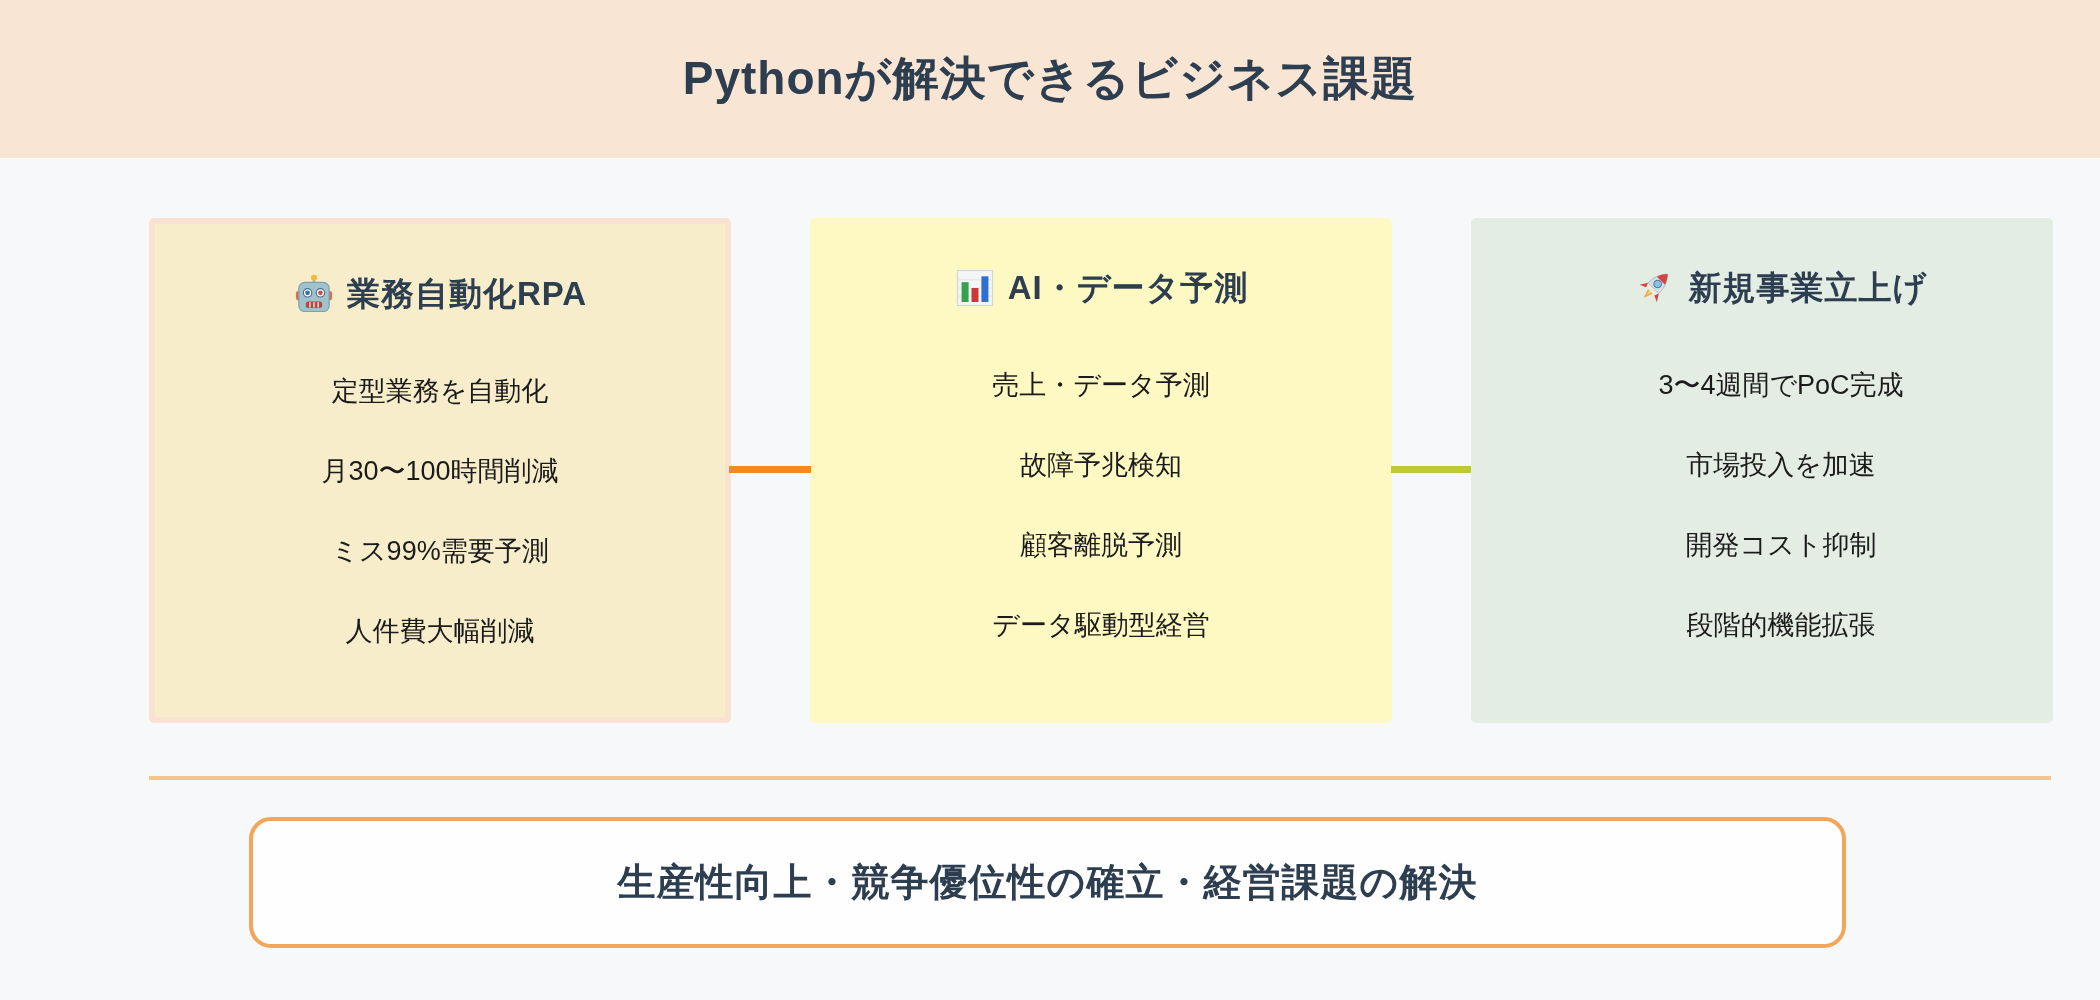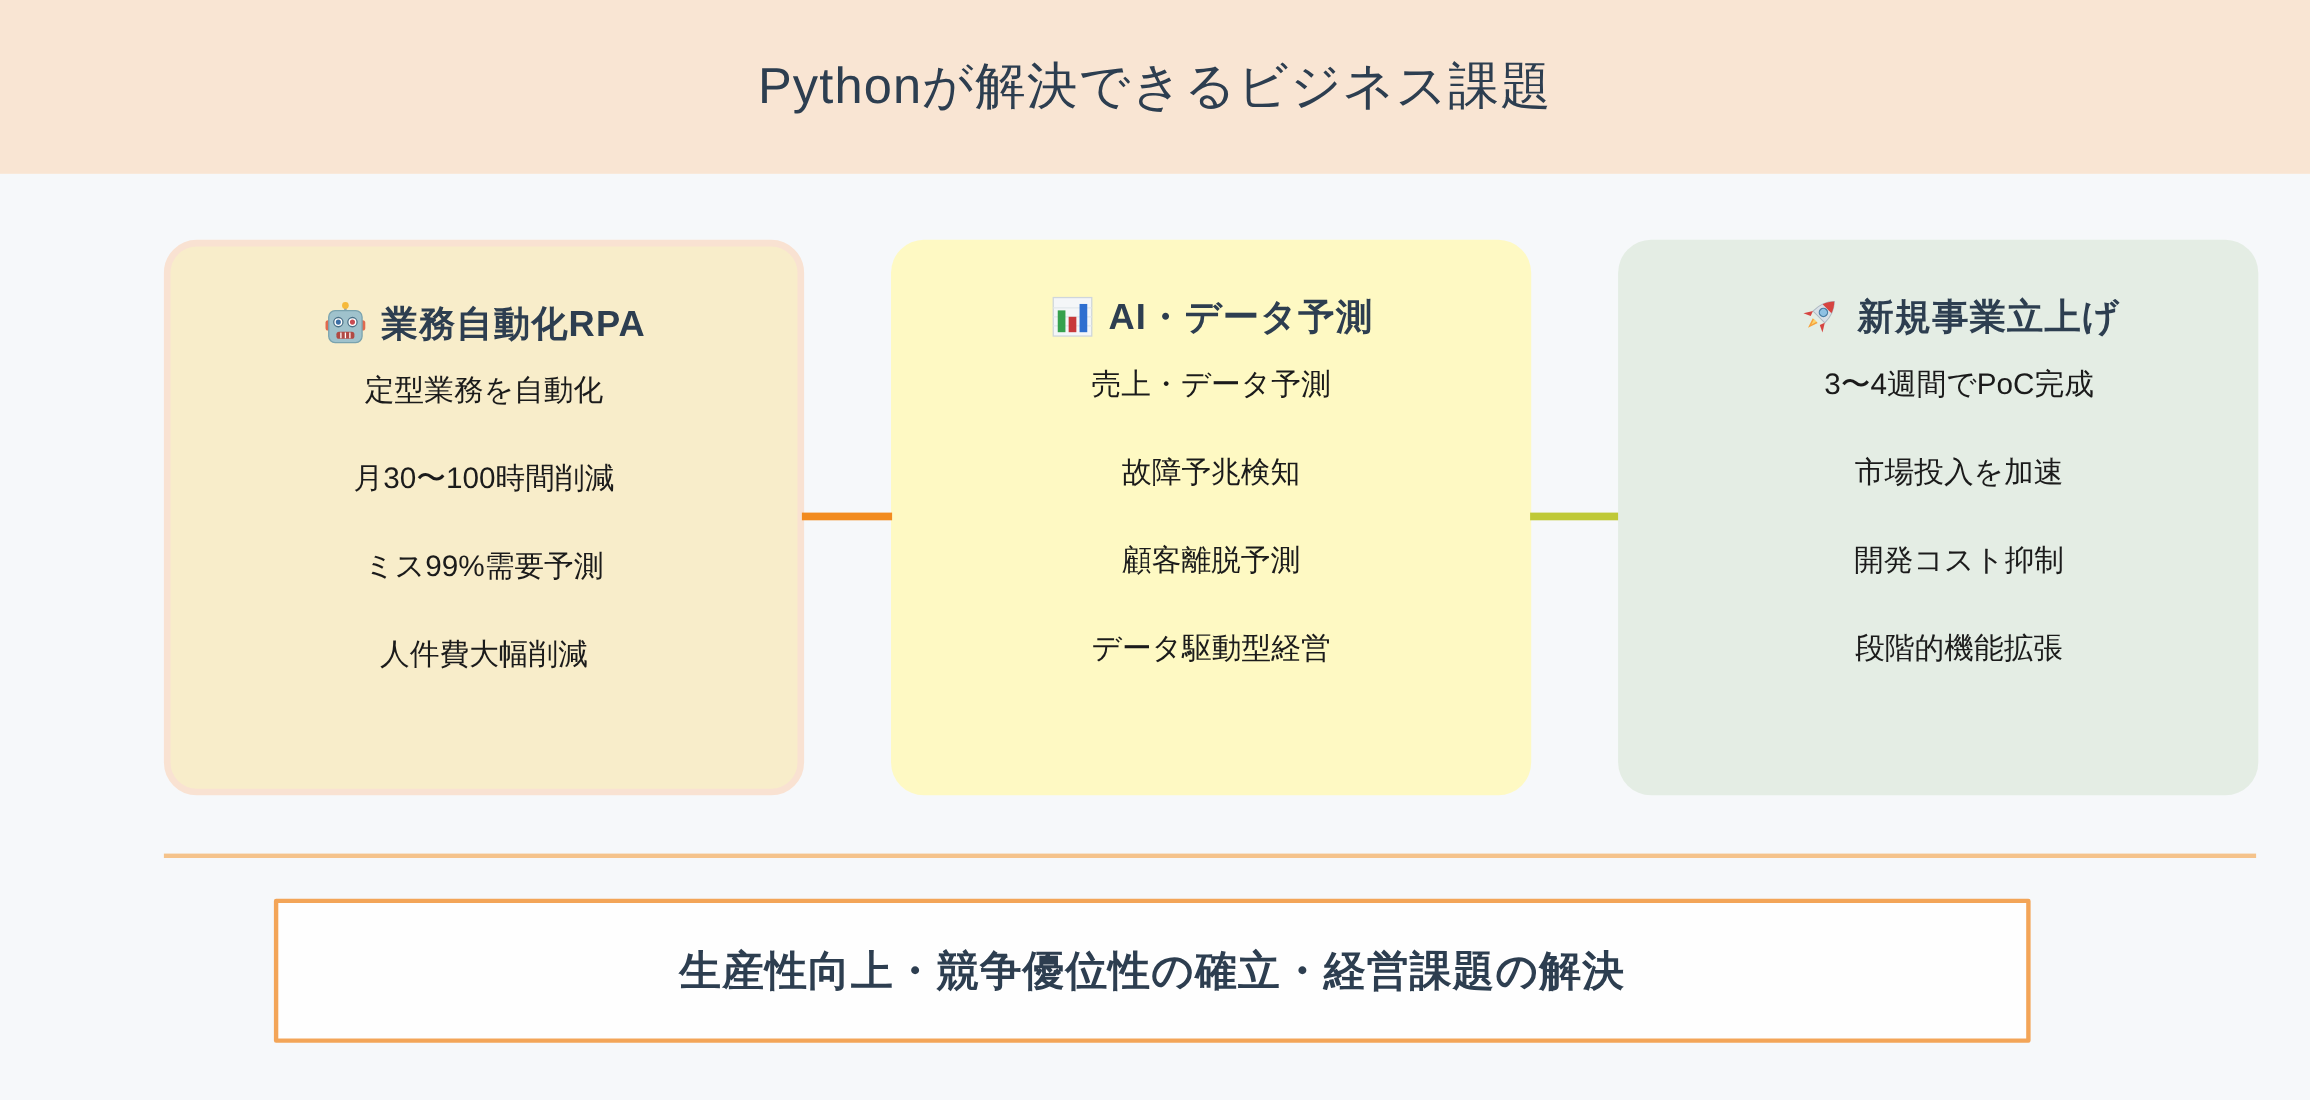--- a/index.html
+++ b/index.html
@@ -18,51 +18,52 @@
     background:var(--page-bg);
     font-family:"Liberation Sans","DejaVu Sans",sans-serif;
     color:var(--body-text);
   }
   .header{
     position:absolute;left:0;top:0;width:2100px;height:158px;
     background:var(--header-bg);
     display:flex;align-items:center;justify-content:center;
   }
   .page-title{
-    margin:0;font-size:46px;font-weight:normal;letter-spacing:1px;
+    margin:0;font-size:46px;font-weight:bold;letter-spacing:1px;
     color:var(--heading-color);
   }
   .cards-row{
     position:absolute;left:149px;top:218px;width:1904px;height:505px;
     display:flex;justify-content:space-between;
   }
   .card{
-    width:582px;height:505px;border-radius:30px;
+    width:582px;height:505px;border-radius:5px;
     display:flex;flex-direction:column;align-items:center;
     padding-top:48px;
+    gap:36px;
   }
   .card-title{
     display:flex;align-items:center;gap:12px;height:44px;
     font-size:33px;font-weight:bold;letter-spacing:1px;
     color:var(--heading-color);
   }
   .icon{display:inline-flex;}
   .icon svg{width:42px;height:42px;display:block;}
   .card-items{
     margin-top:20px;display:flex;flex-direction:column;align-items:center;gap:42px;
   }
   .card-item{font-size:27px;line-height:38px;color:var(--body-text);}
   .connector{position:absolute;top:466px;height:7px;}
   .connector.c1{left:729px;width:82px;}
   .connector.c2{left:1391px;width:80px;}
   .divider{position:absolute;left:149px;top:776px;width:1902px;height:4px;background:var(--divider-color);}
   .banner{
     position:absolute;left:249px;top:817px;width:1597px;height:131px;
     background:var(--banner-bg);
-    border:4px solid var(--banner-border);border-radius:2px;
+    border:4px solid var(--banner-border);border-radius:22px;
     display:flex;align-items:center;justify-content:center;
   }
   .banner-text{font-size:38px;font-weight:bold;letter-spacing:1px;color:var(--heading-color);}
 </style>
 </head>
 <body>
 
 <div class="header">
   <h1 class="page-title">Pythonが解決できるビジネス課題</h1>
 </div>

